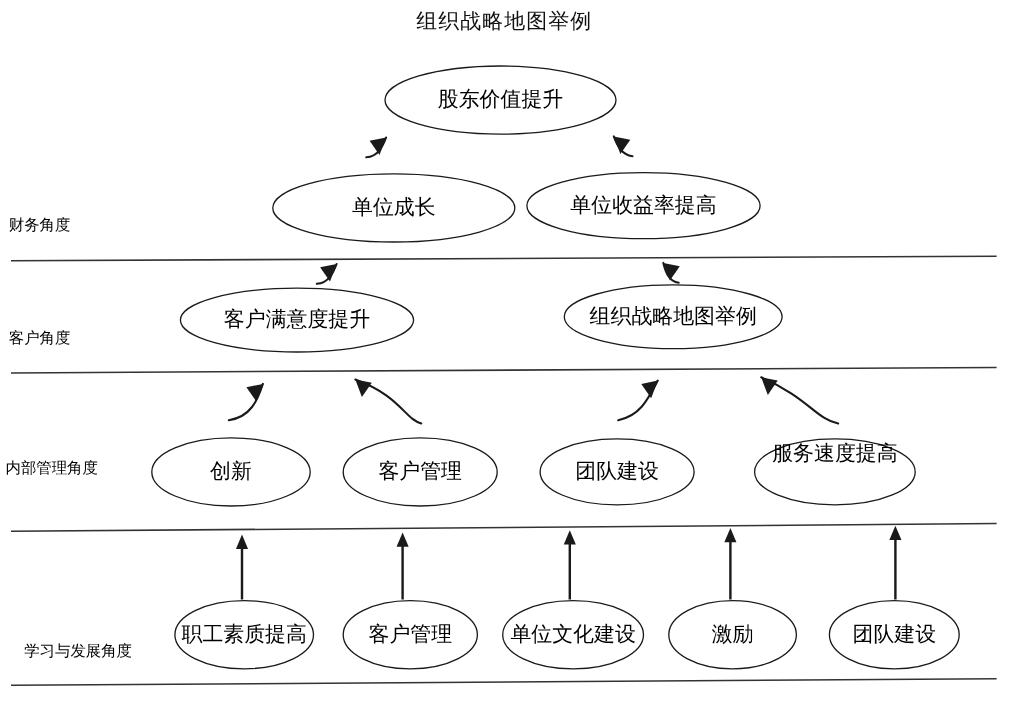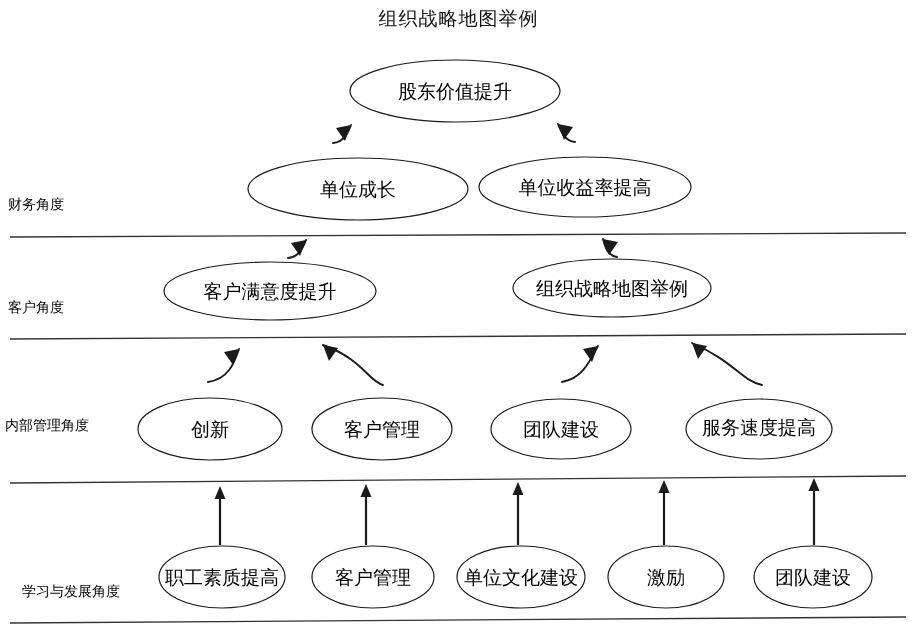--- a/index.html
+++ b/index.html
@@ -150,21 +150,21 @@
 
   <div id="labels-layer">
       <div class="node-label" style="left: 455px; top: 91px;">股东价值提升</div>
       <div class="node-label" style="left: 358px; top: 189px;">单位成长</div>
       <div class="node-label" style="left: 585px; top: 187px;">单位收益率提高</div>
       <div class="node-label" style="left: 270px; top: 291px;">客户满意度提升</div>
       <div class="node-label" style="left: 612px; top: 288px;">组织战略地图举例</div>
       <div class="node-label" style="left: 210px; top: 429px;">创新</div>
       <div class="node-label" style="left: 382px; top: 429px; font-family: Liberation Serif, serif;">客户管理</div>
       <div class="node-label" style="left: 561px; top: 429px;">团队建设</div>
-      <div class="node-label" style="left: 759px; top: 429px; font-family: Liberation Mono, monospace;">服务速度提高</div>
+      <div class="node-label" style="left: 759px; top: 413px;">服务速度提高</div>
       <div class="node-label" style="left: 222px; top: 577px;">职工素质提高</div>
       <div class="node-label" style="left: 373px; top: 577px;">客户管理</div>
       <div class="node-label" style="left: 521px; top: 577px;">单位文化建设</div>
       <div class="node-label" style="left: 666px; top: 577px;">激励</div>
       <div class="node-label" style="left: 813px; top: 577px;">团队建设</div>
     </div>
   <div id="perspectives-layer">
       <div class="perspective-label" style="left: 8px; top: 205px;">财务角度</div>
       <div class="perspective-label" style="left: 8px; top: 308px;">客户角度</div>
       <div class="perspective-label" style="left: 5px; top: 426px;">内部管理角度</div>

